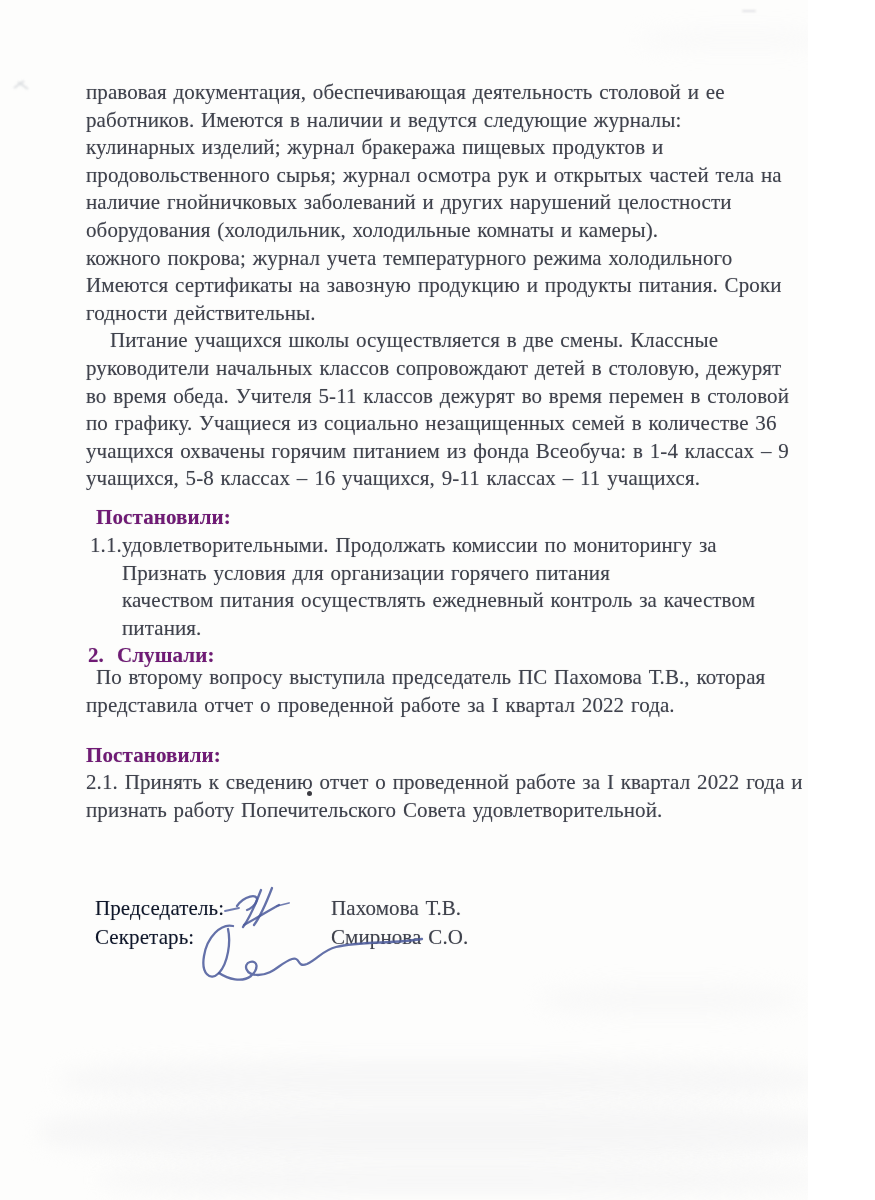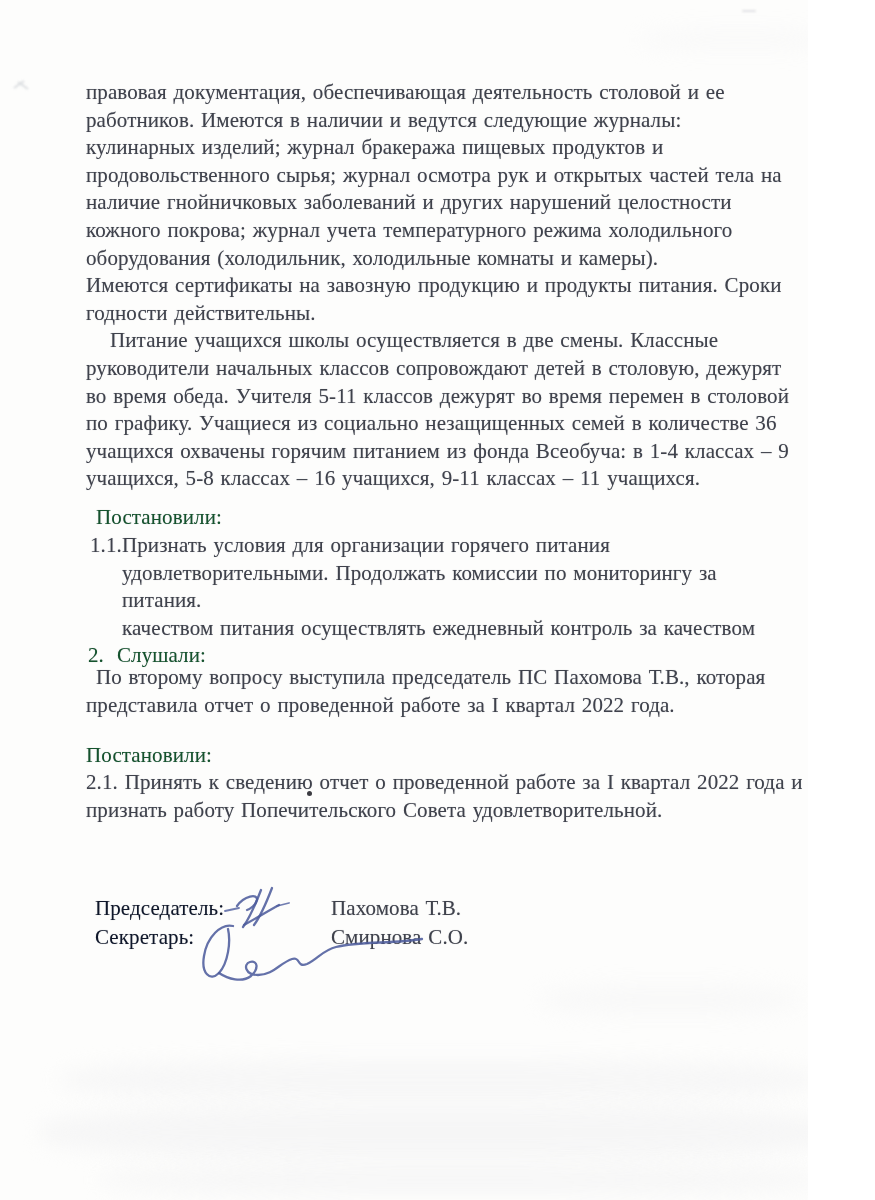--- a/index.html
+++ b/index.html
@@ -18,21 +18,21 @@
   .txtblock{
     position:absolute;
     color:#3f424c;
     font-size:21px;
     letter-spacing:.1px;
     word-spacing:1.4px;
     filter:blur(.32px);
     text-shadow:0 0 .9px rgba(62,66,78,.38);
   }
   .ln{white-space:nowrap;height:27.6px;line-height:27.6px;}
-  .bold{font-weight:400;color:#14532d;}
+  .bold{font-weight:700;color:#701a75;}
   .ind24{text-indent:24px;}
   .ind10{text-indent:10px;}
   .hang{padding-left:32px;}
   .itemnum{position:absolute;left:0;top:0;}
   .num2{display:inline-block;}
   .lbl2{display:inline-block;margin-left:13px;}
 
   .sigrow{position:absolute;white-space:nowrap;}
   .signame{position:absolute;left:236px;top:0;}
   .siglabel{color:#0f172a;}
@@ -59,42 +59,42 @@
   <div class="speck" style="left:861px;top:8px;width:5px;height:5px;background:#8d8d92;"></div>
   <div class="speck" style="left:742px;top:10px;width:14px;height:2px;background:#e3e3e5;filter:blur(1px);border-radius:2px;"></div>
   <div class="speck" style="left:307px;top:791px;width:5px;height:5px;background:#3c3c42;filter:blur(.3px);"></div>
 
   <div class="txtblock" style="left:86px;top:79px;">
     <div class="ln">правовая документация, обеспечивающая деятельность столовой и ее</div>
     <div class="ln">работников. Имеются в наличии и ведутся следующие журналы:</div>
     <div class="ln">кулинарных изделий; журнал бракеража пищевых продуктов и</div>
     <div class="ln">продовольственного сырья; журнал осмотра рук и открытых частей тела на</div>
     <div class="ln">наличие гнойничковых заболеваний и других нарушений целостности</div>
+    <div class="ln">оборудования (холодильник, холодильные комнаты и камеры).</div>
     <div class="ln">кожного покрова; журнал учета температурного режима холодильного</div>
-    <div class="ln">оборудования (холодильник, холодильные комнаты и камеры).</div>
     <div class="ln">Имеются сертификаты на завозную продукцию и продукты питания. Сроки</div>
     <div class="ln">годности действительны.</div>
     <div class="ln ind24">Питание учащихся школы осуществляется в две смены. Классные</div>
     <div class="ln">руководители начальных классов сопровождают детей в столовую, дежурят</div>
     <div class="ln">во время обеда. Учителя  5-11 классов дежурят во время перемен в столовой</div>
     <div class="ln">по графику. Учащиеся из социально незащищенных семей в количестве 36</div>
     <div class="ln">учащихся охвачены горячим питанием из фонда Всеобуча: в 1-4 классах – 9</div>
     <div class="ln">учащихся, 5-8 классах – 16 учащихся, 9-11 классах – 11 учащихся.</div>
   </div>
 
   <div class="txtblock bold" style="left:96px;top:504px;">
     <div class="ln">Постановили:</div>
   </div>
 
   <div class="txtblock" style="left:90px;top:532px;">
     <span class="itemnum ln">1.1.</span>
+    <div class="ln hang">удовлетворительными. Продолжать комиссии по мониторингу за</div>
     <div class="ln hang">Признать условия для организации горячего питания</div>
-    <div class="ln hang">удовлетворительными. Продолжать комиссии по мониторингу за</div>
+    <div class="ln hang">качеством питания осуществлять ежедневный контроль за качеством</div>
     <div class="ln hang">питания.</div>
-    <div class="ln hang">качеством питания осуществлять ежедневный контроль за качеством</div>
   </div>
 
   <div class="txtblock bold" style="left:88px;top:642px;">
     <div class="ln">
       <span class="num2">2.</span><span class="lbl2">Слушали:</span>
     </div>
   </div>
 
   <div class="txtblock" style="left:86px;top:664px;">
     <div class="ln ind10">По второму вопросу выступила председатель ПС Пахомова Т.В., которая</div>

